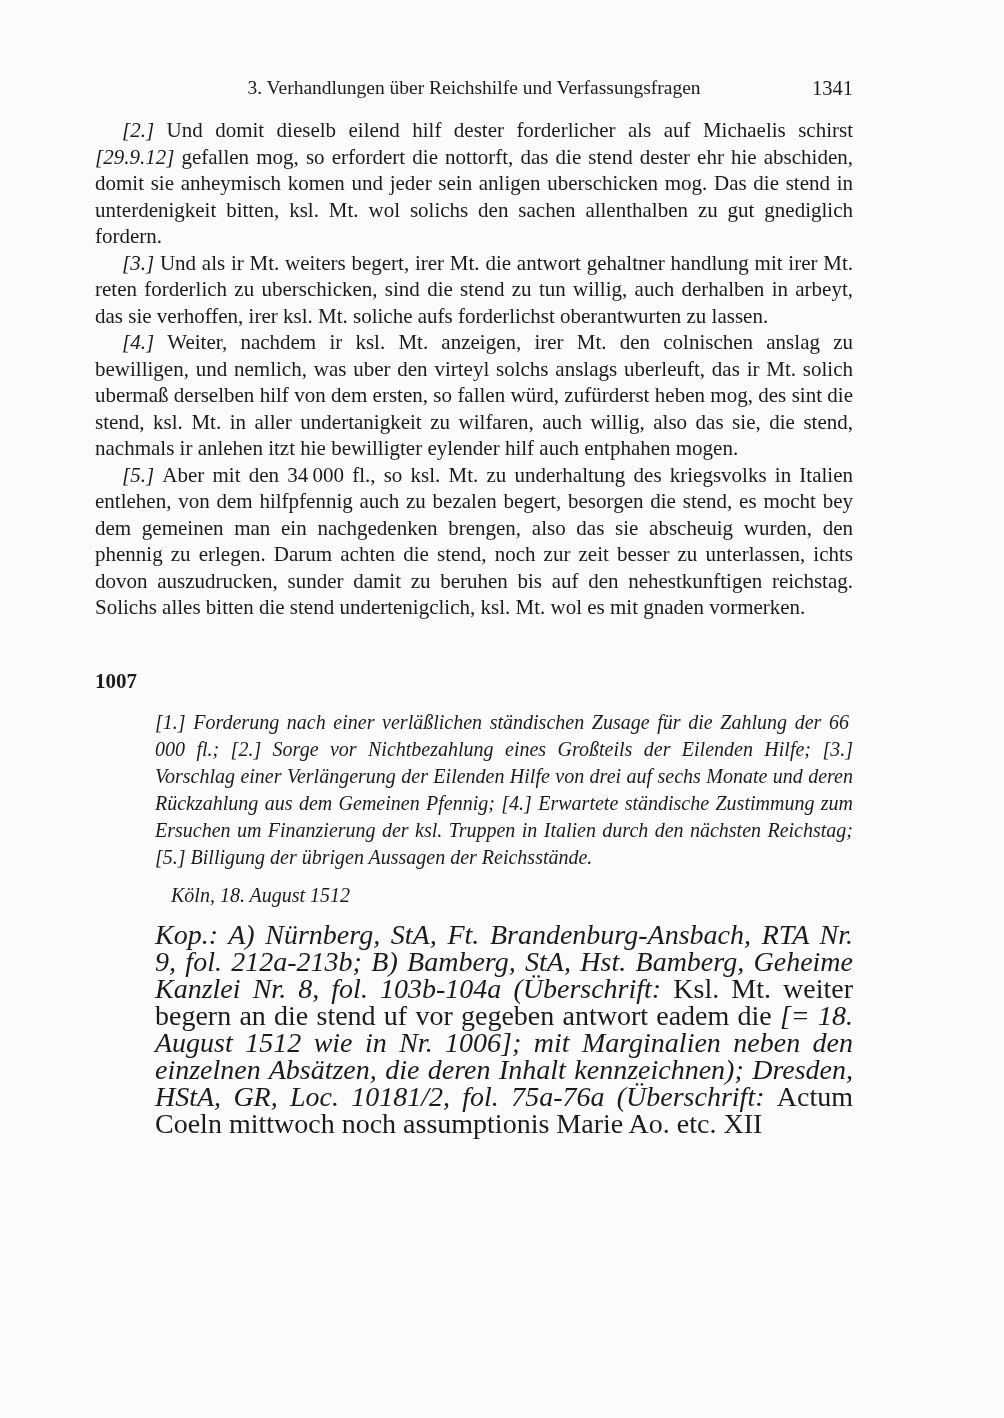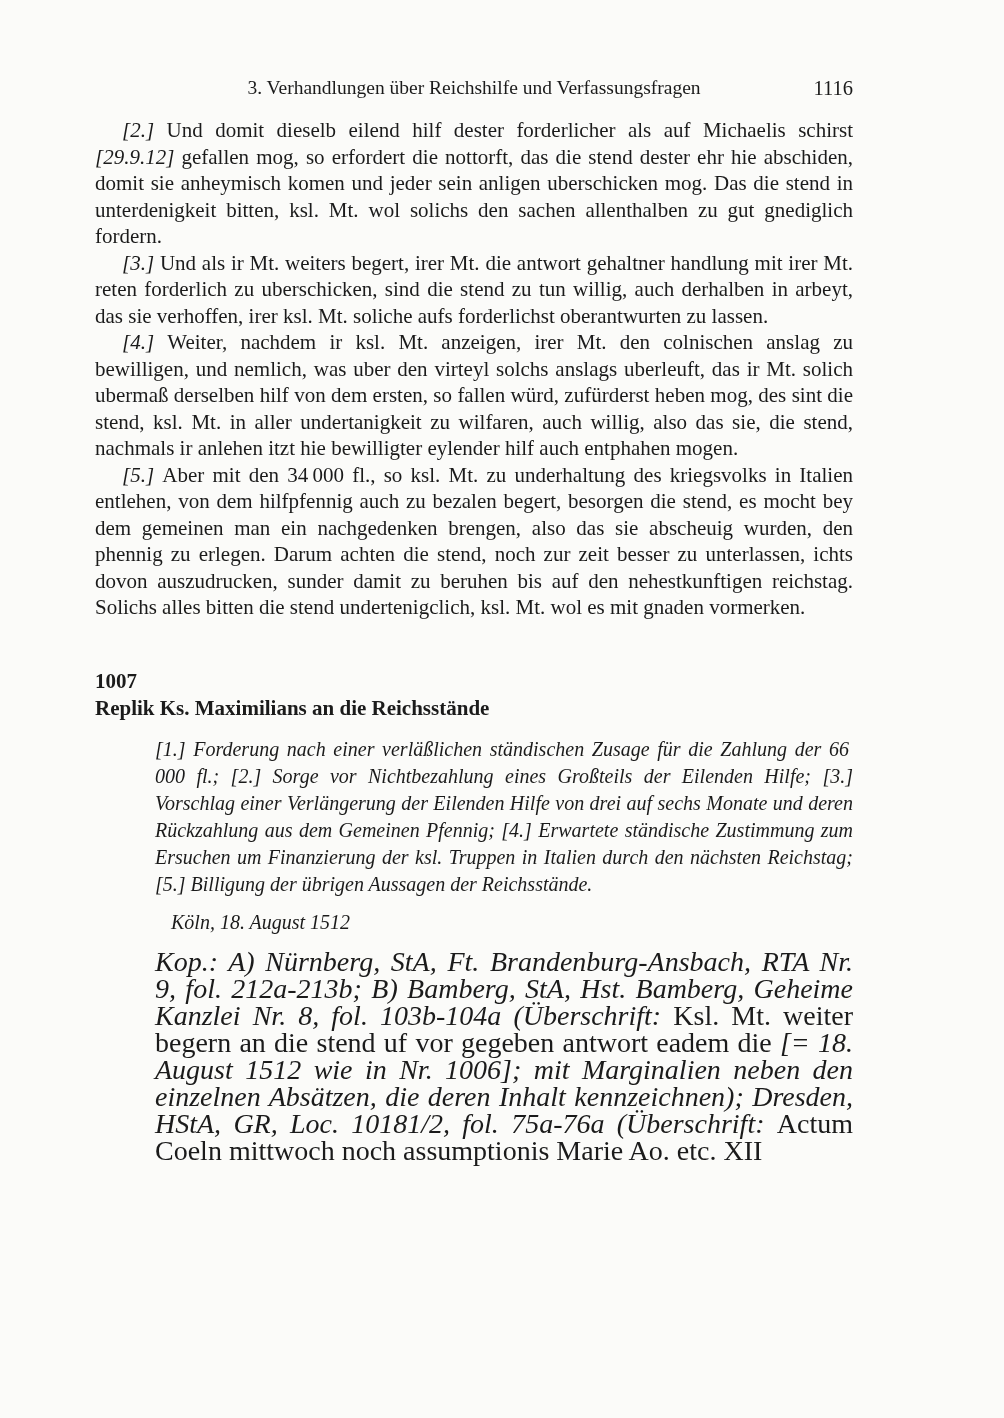--- a/index.html
+++ b/index.html
@@ -80,34 +80,33 @@
   }
 </style>
 </head>
 <body>
 
 <div class="page">
   <div class="content">
 
     <div class="running-head">
       <span class="running-title">3. Verhandlungen über Reichshilfe und Verfassungsfragen</span>
-      <span class="page-number">1116</span>
+      <span class="page-number">1341</span>
     </div>
 
     <div class="main">
       <p class="indent"><span class="it">[2.] </span><span>Und domit dieselb eilend hilf dester forderlicher als auf Michaelis schirst </span><span class="it">[29.9.12]</span><span> gefallen mog, so erfordert die nottorft, das die stend dester ehr hie abschiden, domit sie anheymisch komen und jeder sein anligen uberschicken mog. Das die stend in unterdenigkeit bitten, ksl. Mt. wol solichs den sachen allenthalben zu gut gnediglich fordern.</span></p>
       <p class="indent"><span class="it">[3.] </span><span>Und als ir Mt. weiters begert, irer Mt. die antwort gehaltner handlung mit irer Mt. reten forderlich zu uberschicken, sind die stend zu tun willig, auch derhalben in arbeyt, das sie verhoffen, irer ksl. Mt. soliche aufs forderlichst oberantwurten zu lassen.</span></p>
       <p class="indent"><span class="it">[4.] </span><span>Weiter, nachdem ir ksl. Mt. anzeigen, irer Mt. den colnischen anslag zu bewilligen, und nemlich, was uber den virteyl solchs anslags uberleuft, das ir Mt. solich ubermaß derselben hilf von dem ersten, so fallen würd, zufürderst heben mog, des sint die stend, ksl. Mt. in aller undertanigkeit zu wilfaren, auch willig, also das sie, die stend, nachmals ir anlehen itzt hie bewilligter eylender hilf auch entphahen mogen.</span></p>
       <p class="indent"><span class="it">[5.] </span><span>Aber mit den 34 000 fl., so ksl. Mt. zu underhaltung des kriegsvolks in Italien entlehen, von dem hilfpfennig auch zu bezalen begert, besorgen die stend, es mocht bey dem gemeinen man ein nachgedenken brengen, also das sie abscheuig wurden, den phennig zu erlegen. Darum achten die stend, noch zur zeit besser zu unterlassen, ichts dovon auszudrucken, sunder damit zu beruhen bis auf den nehestkunftigen reichstag. Solichs alles bitten die stend undertenigclich, ksl. Mt. wol es mit gnaden vormerken.</span></p>
     </div>
 
     <div class="entry">
       <div class="entry-heading">
         <span class="entry-number">1007</span>
-        <span class="entry-title">Replik Ks. Maximilians an die Reichsstände</span>
       </div>
       <div class="entry-body">
         <p class="summary">[1.] Forderung nach einer verläßlichen ständischen Zusage für die Zahlung der 66 000 fl.; [2.] Sorge vor Nichtbezahlung eines Großteils der Eilenden Hilfe; [3.] Vorschlag einer Verlängerung der Eilenden Hilfe von drei auf sechs Monate und deren Rückzahlung aus dem Gemeinen Pfennig; [4.] Erwartete ständische Zustimmung zum Ersuchen um Finanzierung der ksl. Truppen in Italien durch den nächsten Reichstag; [5.] Billigung der übrigen Aussagen der Reichsstände.</p>
         <p class="dateline">Köln, 18. August 1512</p>
         <p class="kop"><span class="it">Kop.: A) Nürnberg, StA, Ft. Brandenburg-Ansbach, RTA Nr. 9, fol. 212a-213b; B) Bamberg, StA, Hst. Bamberg, Geheime Kanzlei Nr. 8, fol. 103b-104a (Überschrift: </span><span class="rm">Ksl. Mt. weiter begern an die stend uf vor gegeben antwort eadem die </span><span class="it">[= 18. August 1512 wie in Nr. 1006]; mit Marginalien neben den einzelnen Absätzen, die deren Inhalt kennzeichnen); Dresden, HStA, GR, Loc. 10181/2, fol. 75a-76a (Überschrift: </span><span class="rm">Actum Coeln mittwoch noch assumptionis Marie Ao. etc. XII</span></p>
       </div>
     </div>
 
   </div>
 </div>

